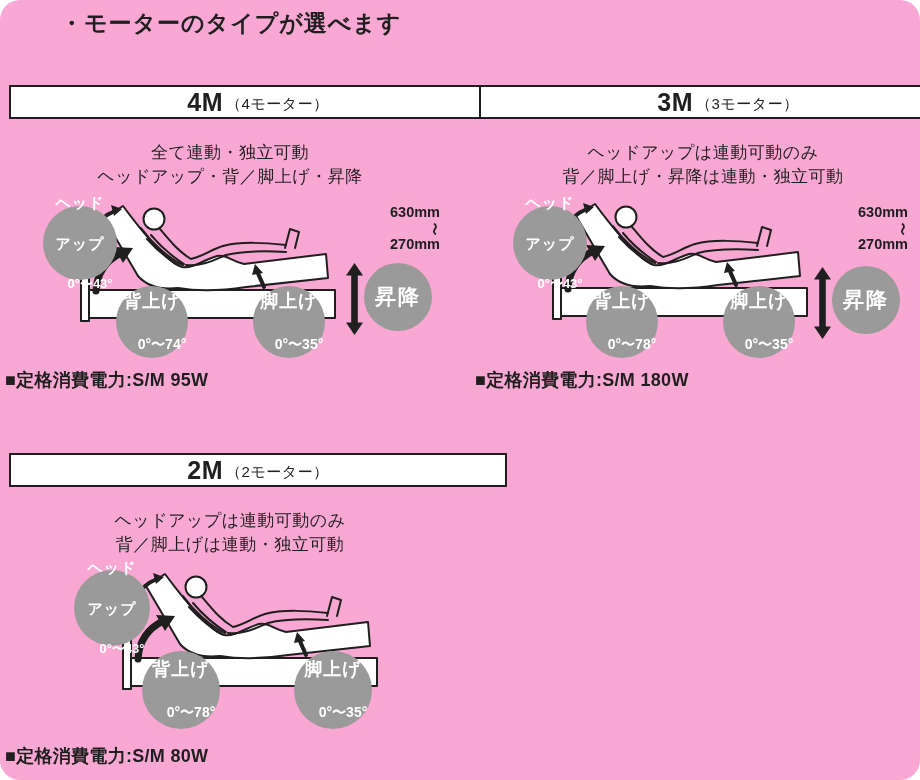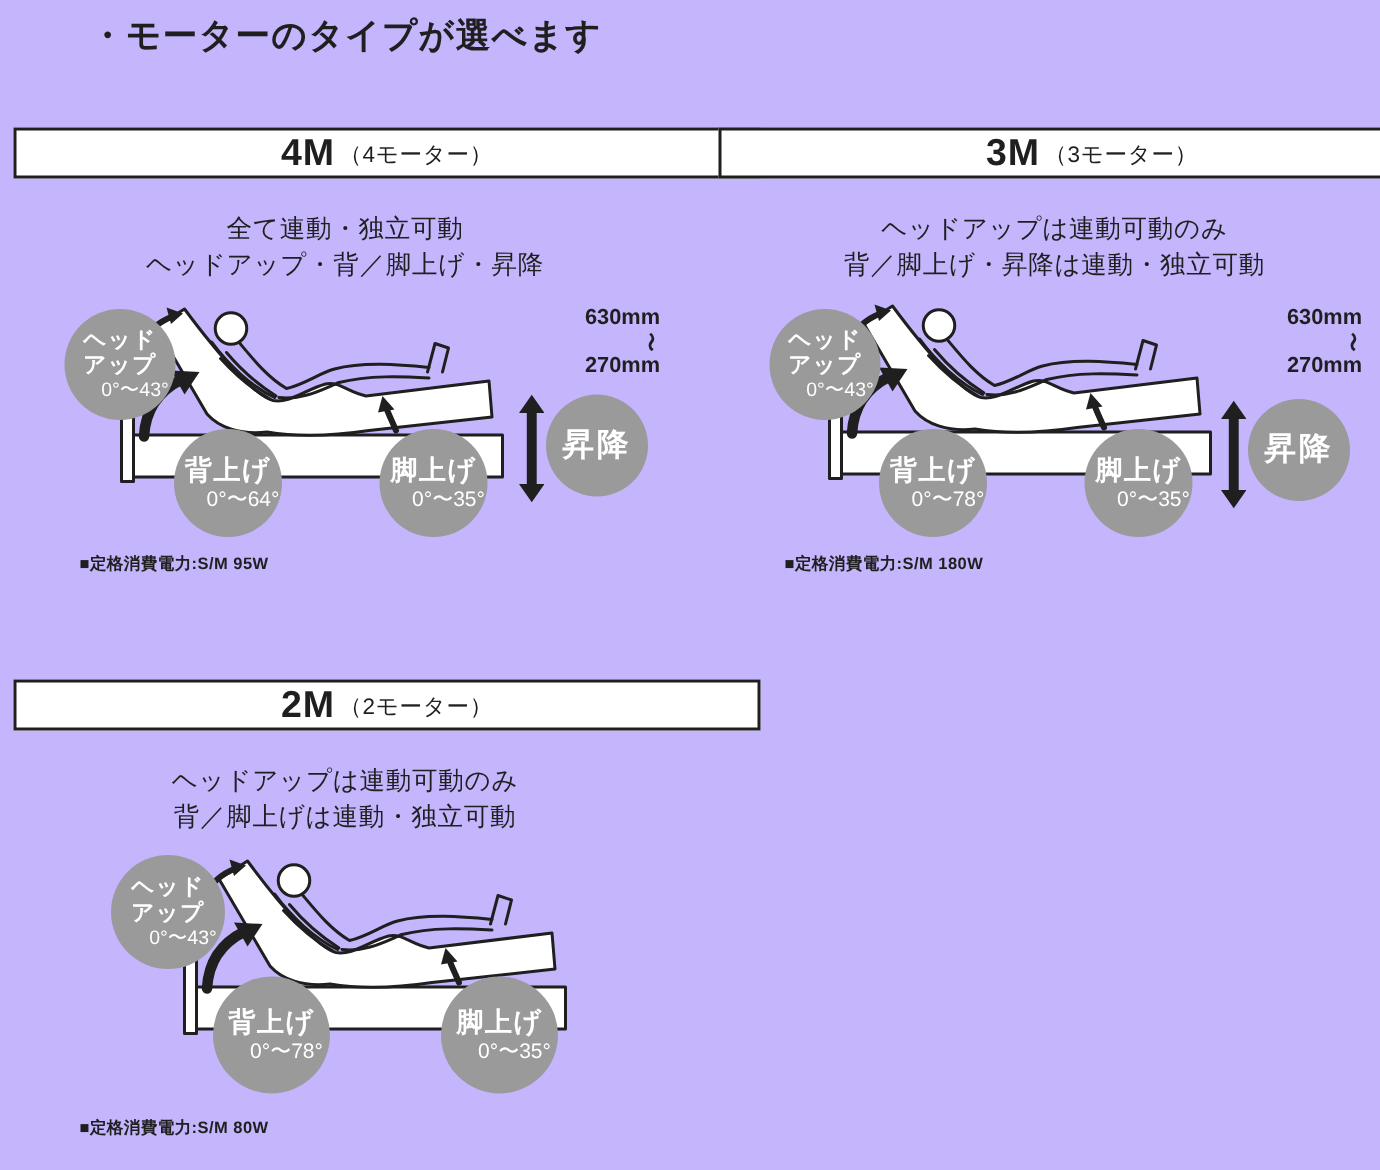--- a/index.html
+++ b/index.html
@@ -1,37 +1,37 @@
 <!DOCTYPE html>
 <html><head>
 <meta charset="utf-8">
 <style>
   html,body{margin:0;padding:0;background:#ffffff;}
   body{width:920px;height:780px;font-family:"Liberation Sans","DejaVu Sans",sans-serif;color:#1f1f1f;}
-  .stage{position:relative;width:920px;height:780px;overflow:hidden;background:#c4b5fd;}
+  .stage{position:relative;width:920px;height:780px;overflow:hidden;background:#f9a8d4;border-radius:20px;}
   .title{position:absolute;left:60px;top:8px;font-size:23px;font-weight:700;letter-spacing:1px;white-space:nowrap;}
   .panel{position:absolute;}
   .hdr{position:absolute;left:9px;top:0;width:498px;height:34px;border:2px solid #1f1f1f;background:#fff;
        box-sizing:border-box;display:flex;align-items:center;justify-content:center;gap:3px;}
   .hdr .code{font-size:25px;font-weight:600;letter-spacing:.5px;line-height:1;}
   .hdr .sub{font-size:15px;font-weight:400;line-height:1;padding-top:3px;letter-spacing:.5px;}
   .desc{position:absolute;left:0;top:56px;width:460px;text-align:center;font-size:17px;line-height:24px;
         font-weight:500;letter-spacing:.5px;}
   .bed{position:absolute;}
   .circ{position:absolute;border-radius:50%;background:#9a9a9a;color:#fff;display:flex;flex-direction:column;
-        align-items:center;justify-content:center;text-align:left;line-height:1.14;}
+        align-items:center;justify-content:center;text-align:left;line-height:1.14;gap:24px;}
   .circ .line{font-size:15px;font-weight:600;letter-spacing:1px;}
   .circ .big{font-size:18px;font-weight:700;letter-spacing:1px;}
-  .circ .small{font-size:14px;font-weight:400;margin-top:1px;margin-left:20px;}
+  .circ .small{font-size:14px;font-weight:700;margin-top:1px;margin-left:20px;}
   .circ.headup .small{font-size:13px;}
   .circ.lift .big{font-size:21px;letter-spacing:2px;}
   .mm{position:absolute;width:84px;text-align:right;font-size:14.5px;font-weight:600;line-height:16px;}
   .mm .wave{display:inline-block;transform:rotate(90deg);font-size:13px;line-height:14px;}
   .liftarrow{position:absolute;}
-  .power{position:absolute;left:5px;font-size:11px;font-weight:600;letter-spacing:.3px;white-space:nowrap;margin-left:48px;}
+  .power{position:absolute;left:5px;font-size:18px;font-weight:600;letter-spacing:.3px;white-space:nowrap;}
   svg .ln{fill:none;stroke:#1f1f1f;stroke-width:2;stroke-linecap:round;stroke-linejoin:round;}
   svg .fillw{fill:#ffffff;stroke:#1f1f1f;stroke-width:2;stroke-linejoin:round;}
   svg .thick{fill:none;stroke:#1f1f1f;stroke-linecap:round;}
   svg .blk{fill:#1f1f1f;stroke:none;}
 </style>
 </head>
 <body>
 
 <svg width="0" height="0" style="position:absolute" aria-hidden="true">
   <defs>
@@ -92,21 +92,21 @@
       <use href="#bed-art"></use>
     </svg>
 
     <div class="circ headup" style="left:43px;top:121px;width:74px;height:74px;">
       <span class="line">ヘッド</span>
       <span class="line">アップ</span>
       <span class="small">0°〜43°</span>
     </div>
     <div class="circ" style="left:116px;top:201px;width:72px;height:72px;">
       <span class="big">背上げ</span>
-      <span class="small">0°〜64°</span>
+      <span class="small">0°〜74°</span>
     </div>
     <div class="circ" style="left:253px;top:201px;width:72px;height:72px;">
       <span class="big">脚上げ</span>
       <span class="small">0°〜35°</span>
     </div>
 
     <div class="mm" style="left:356px;top:119px;">
       <div>630mm</div>
       <div><span class="wave">〜</span></div>
       <div>270mm</div>

